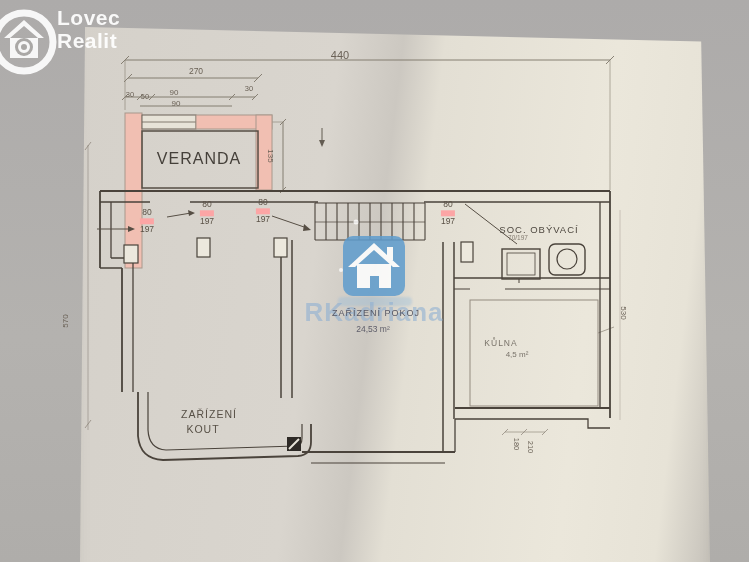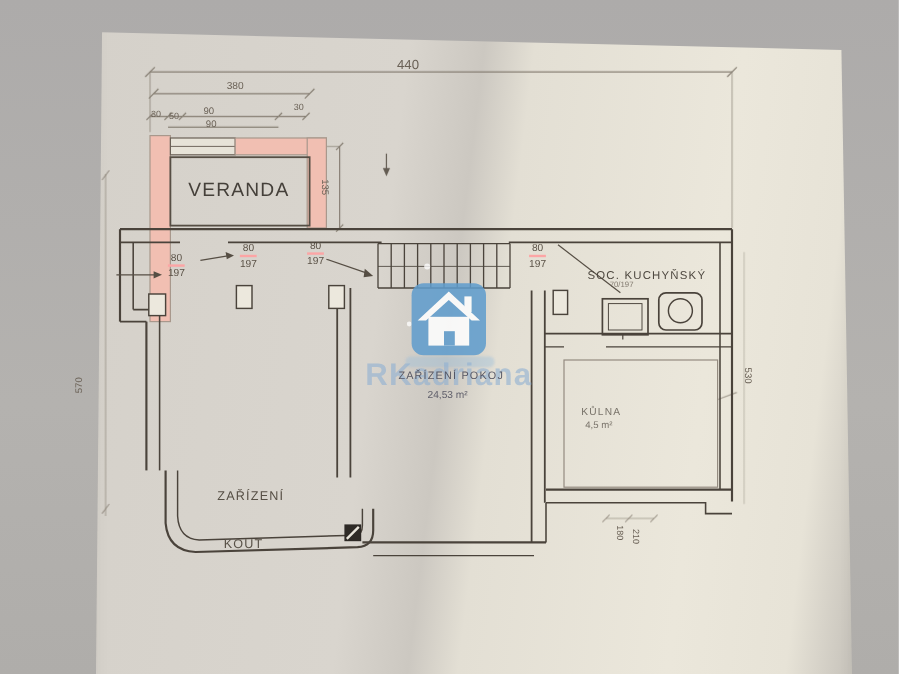--- a/index.html
+++ b/index.html
@@ -8,21 +8,21 @@
   .paper{position:absolute;left:80px;top:0;width:630px;height:562px;
     background:linear-gradient(97deg,#d5d1ca 0%,#d9d5ce 38%,#ccc8c1 47%,#e3dfd4 53%,#ebe7db 78%,#e7e3d7 92%,#c8c4bc 99.5%);
     clip-path:polygon(0.8% 4.8%,98.6% 7.4%,100% 100%,0% 100%);
     box-shadow:inset 0 14px 18px -12px rgba(80,78,74,.55);}
   svg{position:absolute;left:0;top:0;}
   .lbl{position:absolute;transform:translate(-50%,-50%);white-space:nowrap;color:#564e44;line-height:1;}
   .rot90{transform:translate(-50%,-50%) rotate(90deg);}
   .rotm90{transform:translate(-50%,-50%) rotate(-90deg);}
   .dim{color:#6b6257;}
   .door-lbl{position:absolute;transform:translate(-50%,-50%);text-align:center;font-size:8.5px;line-height:1.2;color:#5a5146;}
-  .door-lbl .w{display:inline-block;border-bottom:2px solid #fca5a5;padding:0 2px 1px 2px;}
+  .door-lbl .w{display:inline-block;border-bottom:6px solid #fca5a5;padding:0 2px 1px 2px;}
   .door-lbl .h{display:block;}
   .logo-line{position:absolute;color:rgba(255,255,255,.92);font-weight:700;letter-spacing:.5px;font-size:21px;}
   .wm-tile{position:absolute;left:343px;top:236px;width:62px;height:60px;background:#5f9ccd;opacity:.86;border-radius:10px;}
   .wm-smudge{position:absolute;left:338px;top:297px;width:74px;height:9px;background:rgba(150,188,222,.38);border-radius:4px;filter:blur(1px);}
   .wm-brand{position:absolute;transform:translate(-50%,-50%);left:374px;top:312px;font-size:26px;font-weight:600;letter-spacing:1px;color:rgba(139,174,210,.58);white-space:nowrap;}
   .room{letter-spacing:1px;}
 </style>
 </head>
 <body>
 
@@ -141,30 +141,30 @@
       <rect x="14" y="28" width="34" height="24" fill="#ffffff"></rect>
       <polygon points="31,7 5,31 12,31 31,14 50,31 57,31" fill="#ffffff"></polygon>
       <rect x="44" y="11" width="6" height="13" fill="#ffffff"></rect>
       <rect x="27" y="40" width="9" height="12" fill="#5f9ccd"></rect>
     </svg>
   </div>
   <div class="wm-smudge"></div>
   <div class="wm-brand">RKadriana</div>
 
   <div class="lbl room" style="left:199px;top:159px;font-size:16px;color:#45403a;">VERANDA</div>
-  <div class="lbl room" style="left:539px;top:230px;font-size:9.5px;color:#4e4840;">SOC. KUCHYŇSKÝ</div>
+  <div class="lbl room" style="left:539px;top:230px;font-size:9.5px;color:#4e4840;">SOC. OBÝVACÍ</div>
   <div class="lbl room" style="left:376px;top:313px;font-size:9px;color:rgba(75,75,90,.9);">ZAŘÍZENÍ POKOJ</div>
   <div class="lbl" style="left:373px;top:329px;font-size:8.5px;color:rgba(75,75,90,.85);">24,53 m²</div>
   <div class="lbl room" style="left:501px;top:343px;font-size:8.5px;color:rgba(92,86,78,.8);">KŮLNA</div>
-  <div class="lbl" style="left:499px;top:355px;font-size:8px;color:rgba(92,86,78,.8);">4,5 m²</div>
+  <div class="lbl" style="left:517px;top:355px;font-size:8px;color:rgba(92,86,78,.8);">4,5 m²</div>
   <div class="lbl room" style="left:209px;top:414px;font-size:10.5px;color:#575046;">ZAŘÍZENÍ</div>
-  <div class="lbl room" style="left:203px;top:429px;font-size:10.5px;color:#575046;margin-top:25px;">KOUT</div>
+  <div class="lbl room" style="left:203px;top:429px;font-size:10.5px;color:#575046;">KOUT</div>
 
   <div class="lbl dim" style="left:340px;top:55px;font-size:11px;">440</div>
-  <div class="lbl dim" style="left:196px;top:71px;font-size:8.5px;">380</div>
+  <div class="lbl dim" style="left:196px;top:71px;font-size:8.5px;">270</div>
   <div class="lbl dim" style="left:130px;top:95px;font-size:7.5px;">30</div>
   <div class="lbl dim" style="left:145px;top:97px;font-size:7.5px;">50</div>
   <div class="lbl dim" style="left:174px;top:93px;font-size:8px;">90</div>
   <div class="lbl dim" style="left:249px;top:89px;font-size:7.5px;">30</div>
   <div class="lbl dim" style="left:176px;top:104px;font-size:8px;">90</div>
   <div class="lbl dim rot90" style="left:270px;top:156px;font-size:8px;">135</div>
   <div class="lbl dim rotm90" style="left:66px;top:321px;font-size:8px;">570</div>
   <div class="lbl dim rot90" style="left:623px;top:313px;font-size:8px;">530</div>
   <div class="lbl dim rot90" style="left:516px;top:444px;font-size:7.5px;">180</div>
   <div class="lbl dim rot90" style="left:530px;top:447px;font-size:7.5px;">210</div>
@@ -180,14 +180,25 @@
   </div>
   <div class="door-lbl" style="left:263px;top:211px;">
     <span class="w">80</span>
     <span class="h">197</span>
   </div>
   <div class="door-lbl" style="left:448px;top:213px;">
     <span class="w">80</span>
     <span class="h">197</span>
   </div>
 
+  <div style="position:absolute;left:0;top:0;width:190px;height:90px;">
+    <svg width="120" height="90" viewBox="0 0 120 90" style="opacity:.9;">
+      <circle cx="24" cy="42" r="29" fill="none" stroke="#ffffff" stroke-width="7"></circle>
+      <polygon points="24,20 4,38 10,38 24,26 38,38 44,38" fill="#ffffff"></polygon>
+      <polygon points="10,38 38,38 38,58 10,58" fill="#ffffff"></polygon>
+      <circle cx="24" cy="47" r="9" fill="#aaa8a6"></circle>
+      <circle cx="24" cy="47" r="4.5" fill="none" stroke="#ffffff" stroke-width="3"></circle>
+    </svg>
+    <div class="logo-line" style="left:57px;top:6px;">Lovec</div>
+    <div class="logo-line" style="left:57px;top:29px;">Realit</div>
+  </div>
 
 </div>
 
 </body></html>

